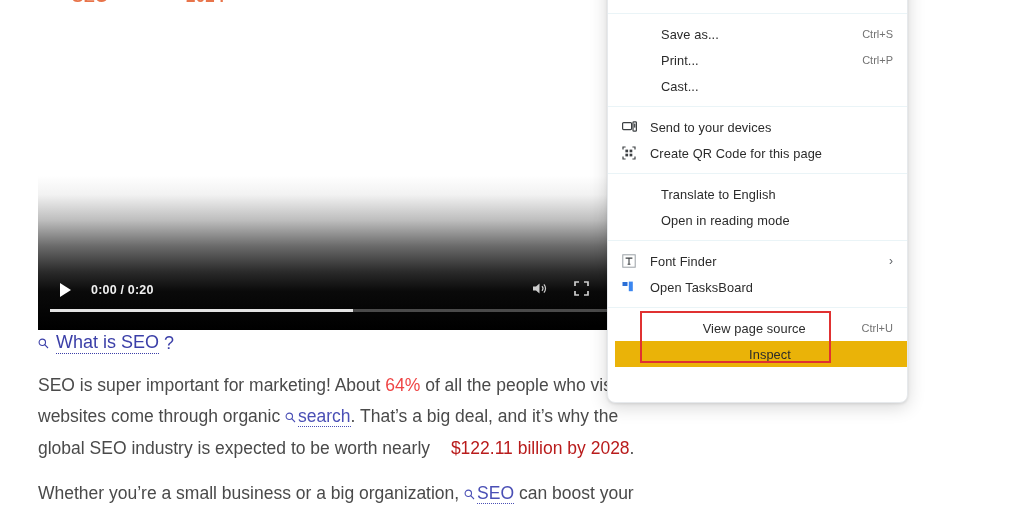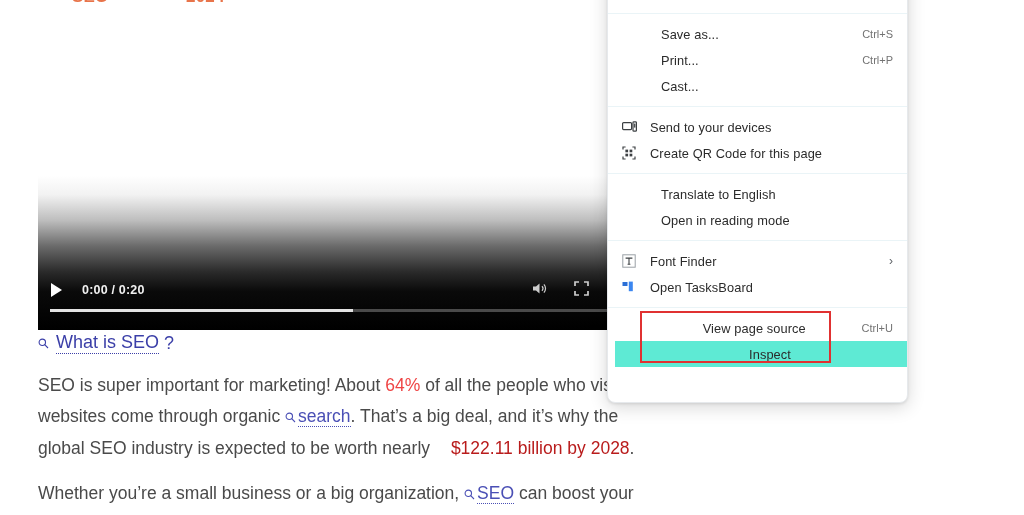--- a/index.html
+++ b/index.html
@@ -31,21 +31,21 @@
   .video-canvas {
     position: absolute; inset: 0;
     background: linear-gradient(to bottom,
       #ffffff 0%, #ffffff 52%, #f2f2f2 58%,
       #bdbdbd 66%, #6a6a6a 74%, #2a2a2a 82%, #0a0a0a 88%, #000000 100%);
   }
   .video-controls {
     position: absolute; left: 0; right: 0; bottom: 0; height: 60px;
   }
   .vc-row {
-    position: absolute; left: 7px; right: 0; top: 6px; height: 28px;
+    position: absolute; left: 16px; right: 0; top: 6px; height: 28px;
     display: flex; align-items: center; padding: 0 0;
   }
   .vc-play {
     width: 0; height: 0; border-left: 11px solid #fff;
     border-top: 7px solid transparent; border-bottom: 7px solid transparent;
     margin-left: 6px; cursor: pointer;
   }
   .vc-time {
     color: #f1f1f1; font-size: 12.5px; font-weight: 700; margin-left: 20px;
     font-family: "Liberation Sans", sans-serif; letter-spacing: .2px;
@@ -110,21 +110,21 @@
   .ctx-arrow { color: #5f6368; font-size: 12px; margin-left: 10px; }
   .ctx-sep {
     height: 1px; background: #eaf4f7; margin: 7px 0;
   }
   .ctx-item.noicon { padding-left: 46px; margin-left: 7px; }
 
   .hl-group {
     position: relative;
     text-align: center;
   }
-  .hl-group .ctx-item.hovered { background: #5eead4; }
+  .hl-group .ctx-item.hovered { background: #eab308; }
   .red-box {
     position: absolute; left: 32px; top: -4px; width: 191px; height: 52px;
     border: 2px solid #e03131; pointer-events: none; z-index: 5;
   }
 </style>
 </head>
 <body>
 
 <div id="root">
 

